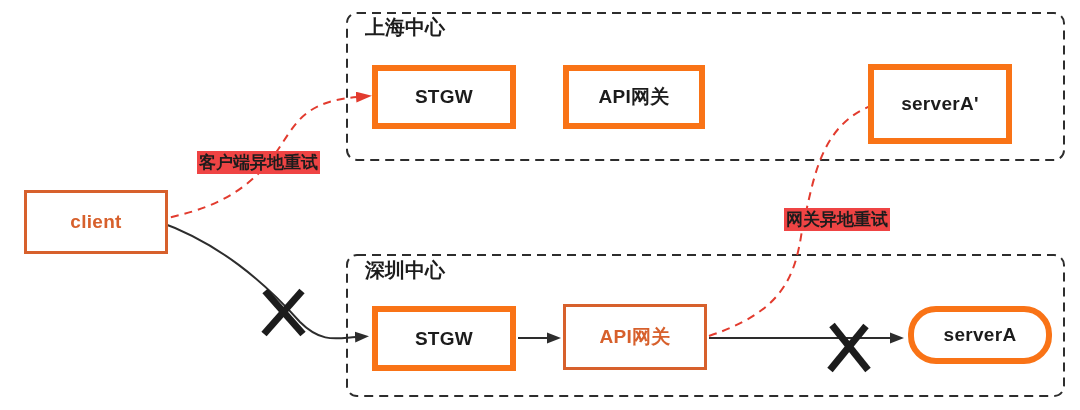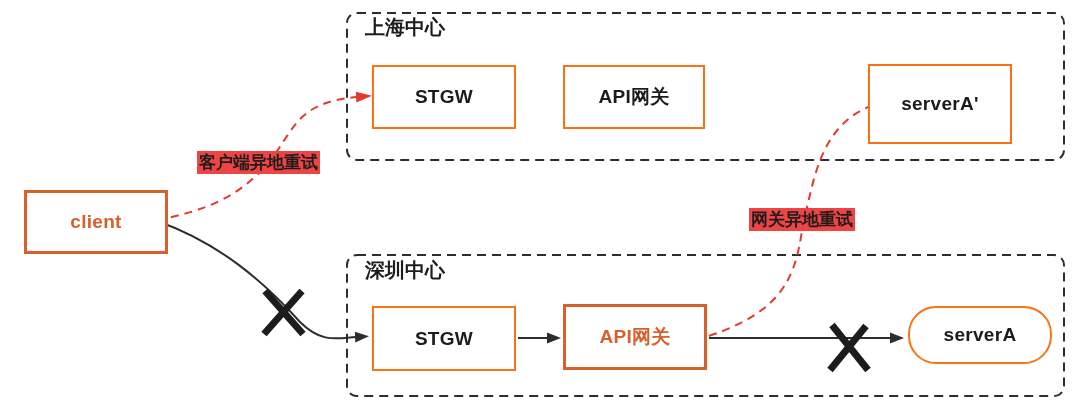--- a/index.html
+++ b/index.html
@@ -23,21 +23,21 @@
   .edge-black { fill:none; stroke: var(--line-black, #2d2d2d); stroke-width:2; }
   .edge-red   { fill:none; stroke: var(--retry-red, #e23b2e); stroke-width:2; stroke-dasharray: 8 6; }
   .arrowhead-black { fill: var(--line-black, #2d2d2d); }
   .arrowhead-red   { fill: var(--retry-red, #e23b2e); }
   .failure-cross { stroke: var(--text-black, #1c1c1c); stroke-width:7; stroke-linecap: butt; }
 
   
   .node {
     position:absolute;
     background:#fff;
-    border:2px solid #f97316;
+    border:6px solid #f97316;
     display:flex; align-items:center; justify-content:center;
     font-size:19px; font-weight:600; letter-spacing:0.3px;
     color: var(--text-black, #1c1c1c);
     box-sizing: border-box;
   }
   .node.accent {
     border:3px solid var(--accent-orange, #d7602c);
     color: var(--accent-orange, #d7602c);
   }
 
@@ -106,15 +106,15 @@
 
   <div class="node" style="left:868px; top:64px; width:144px; height:80px;">serverA'</div>
 
   <div class="node" style="left:372px; top:306px; width:144px; height:65px;">STGW</div>
 
   <div class="node accent" style="left:563px; top:304px; width:144px; height:66px;">API网关</div>
 
   <div class="node" style="left:908px; top:306px; width:144px; height:58px;border-radius:28px;">serverA</div>
 
   <div class="annotation" style="left:197px; top:151px;">客户端异地重试</div>
-  <div class="annotation" style="left:749px; top:208px;text-align:center;">网关异地重试</div>
+  <div class="annotation" style="left:784px; top:208px;text-align:center;">网关异地重试</div>
 
 </div>
 
 </body></html>

